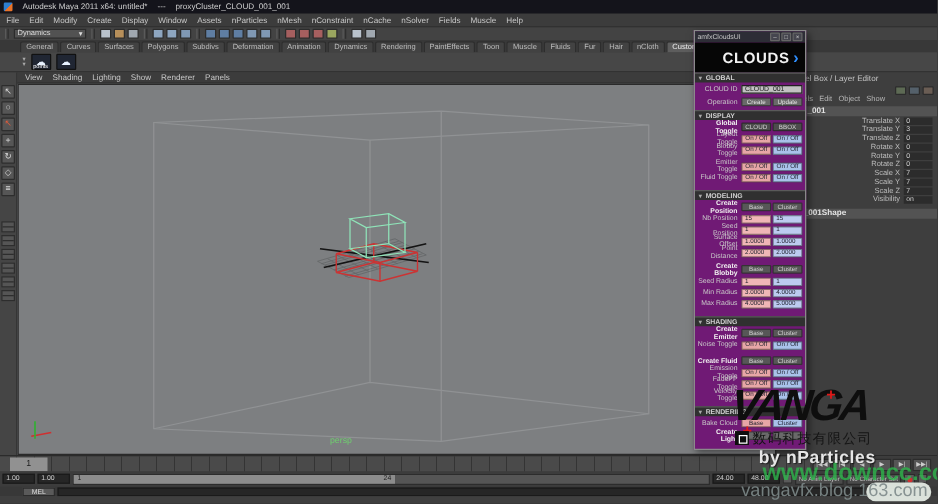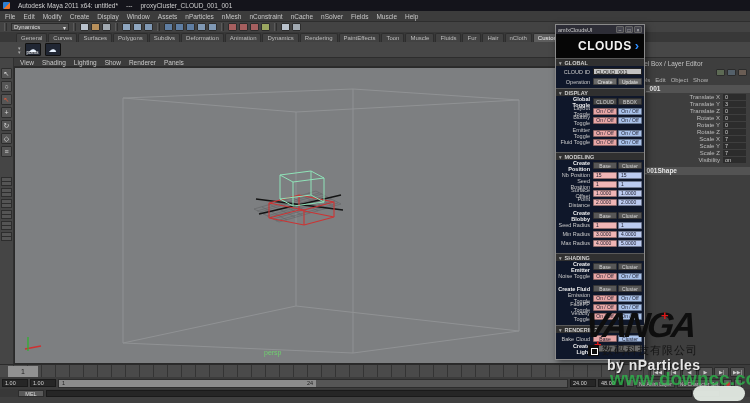--- a/index.html
+++ b/index.html
@@ -62,21 +62,21 @@
   .cb-menus { display:flex; gap:5px; margin-left:4px; font-size:6px; color:#b5b5b5; }
   .cb-obj { margin-top:2px; background:#535353; color:#e4e4e4; font-weight:bold; height:8px; line-height:8px; }
   .cb-obj span { margin-left:25px; }
   .ch-row { display:flex; align-items:center; height:7px; }
   .ch-name { width:102px; text-align:right; color:#bcbcbc; font-size:6px; padding-right:3px; }
   .ch-val { width:23px; height:6px; background:#2c2c2c; color:#d2d2d2; font-size:5.5px; line-height:6px; padding-left:2px; }
   .cb-shape { margin-top:4px; background:#535353; color:#e4e4e4; font-weight:bold; height:8px; line-height:8px; }
   .cb-shape span { margin-left:22px; }
 
   
-  .clouds { position:absolute; left:555px; top:24px; width:90px; height:336px; background:#0f172a;
+  .clouds { position:absolute; left:555px; top:24px; width:90px; height:336px; background:#701a75;
             border:1px solid #8a8a8a; z-index:3; box-shadow:2px 2px 6px rgba(0,0,0,.5); font-size:6px; }
   .cw-tbar { height:9px; background:#2d2d36; display:flex; align-items:center; padding:0 2px; gap:1px; }
   .cw-tbar .t { flex:1; font-size:5.5px; color:#c9c9c9; }
   .wbtn { width:8px; height:7px; background:#46464f; border:1px solid #666; color:#ccc; font-size:5px;
           line-height:6px; text-align:center; border-radius:1px; }
   .cw-head { height:24px; background:#060606; display:flex; align-items:center; justify-content:flex-end;
              gap:3px; padding-right:5px; }
   .cw-head .h { font-size:12px; font-weight:bold; color:#f2f2f2; letter-spacing:.5px; }
   .cw-head .chv { font-size:13px; font-weight:bold; color:#2f8fff; line-height:10px; }
   .sec { height:8px; background:#303030; border-top:1px solid #5a5a5a; display:flex; align-items:center;
@@ -580,14 +580,15 @@
   <div class="wm wm-brand">VANGA</div>
   <div class="wm wm-cross x1">+</div>
   <div class="wm wm-cross x2">+</div>
   <div class="wm wm-co">
     <span class="wm-logo"></span>
     <span>数码科技有限公司</span>
   </div>
   <div class="wm wm-credit">by nParticles</div>
   <div class="wm wm-green2">www.downcc.com</div>
   <div class="wm wm-pill"></div>
+  <div class="wm wm-blog">vangavfx.blog.163.com</div>
 
 </div>
 
 </body></html>

